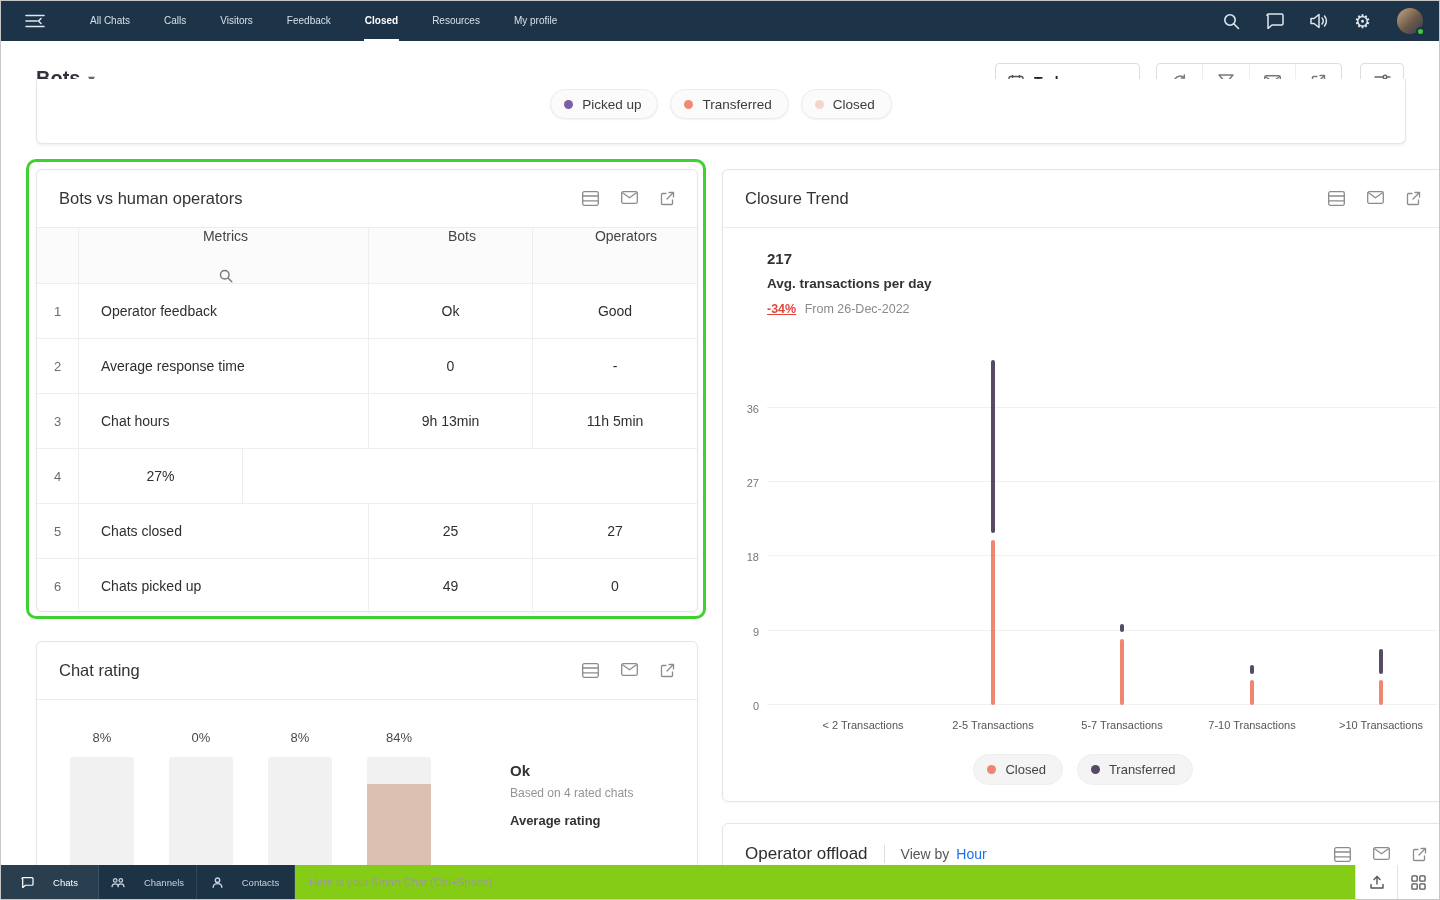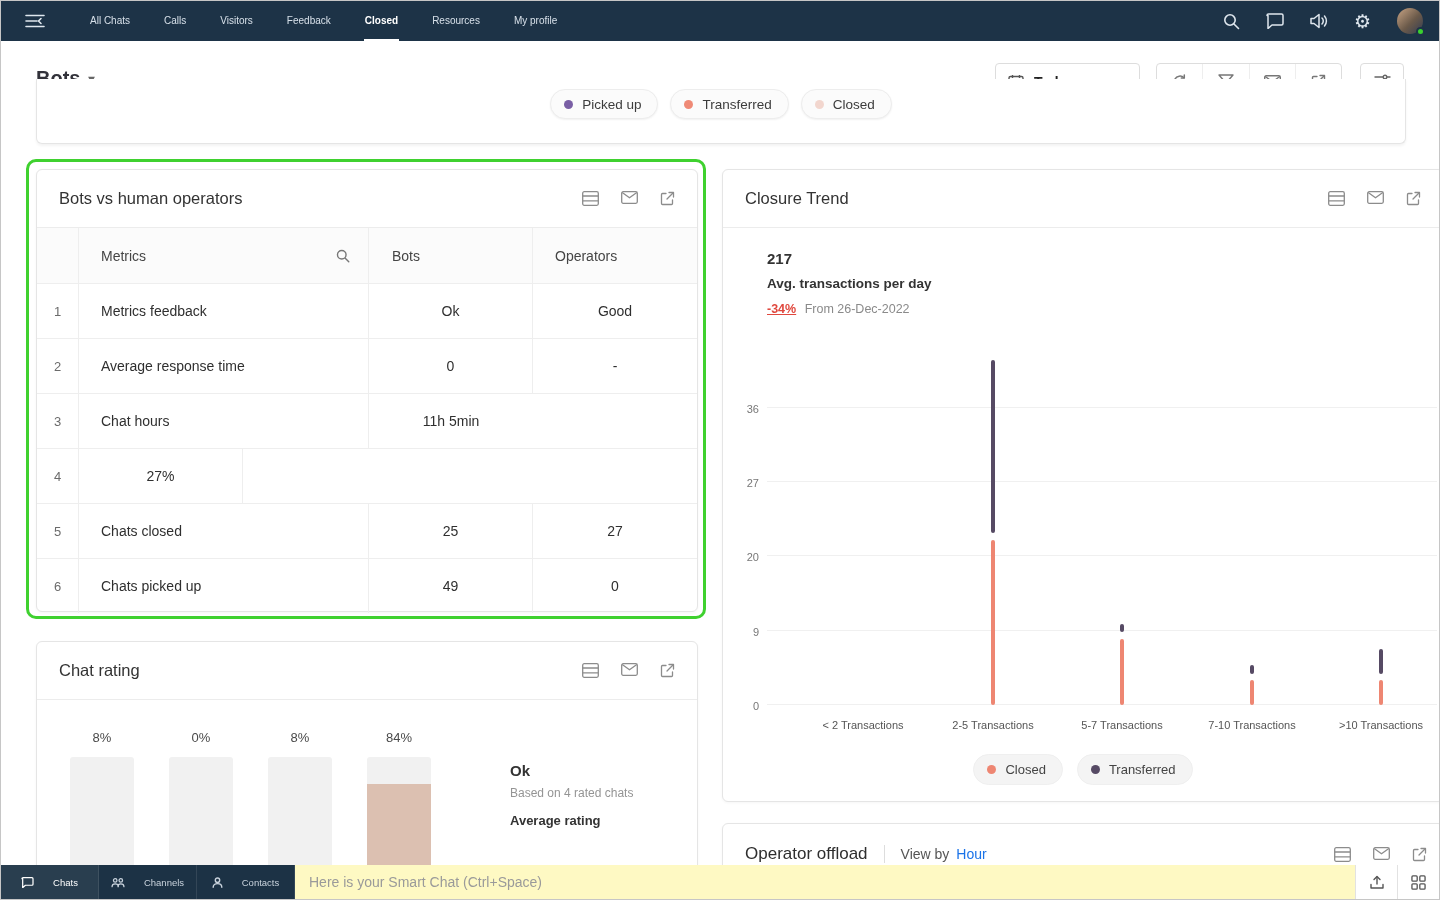--- a/index.html
+++ b/index.html
@@ -51,21 +51,21 @@
 
   
   .bots-card { left:35px; top:168px; width:662px; height:443px; z-index:3; }
   .tbl-row { display:flex; height:55px; }
   .tbl-head { background:#fbfbfb; }
   .tbl-row + .tbl-row { border-top:1px solid #eeeeee; }
   .c-num { width:42px; display:flex; align-items:center; justify-content:center; font-size:13px; color:#6b6b6b; border-right:1px solid #eee; }
   .c-metric { width:290px; display:flex; align-items:center; padding:0 18px 0 22px; font-size:14px; color:#2f2f2f; border-right:1px solid #eee; }
   .c-bots { width:164px; display:flex; align-items:center; justify-content:center; font-size:14px; color:#2f2f2f; border-right:1px solid #eee; }
   .c-ops { width:164px; display:flex; align-items:center; justify-content:center; font-size:14px; color:#2f2f2f; }
-  .tbl-head .c-metric, .tbl-head .c-bots, .tbl-head .c-ops { justify-content:flex-start; font-weight:500; color:#454545; padding-left:22px; }
+  .tbl-head .c-metric, .tbl-head .c-bots, .tbl-head .c-ops { justify-content:flex-start; font-weight:500; color:#454545; padding-left:22px;flex-direction:column; }
   .tbl-head .c-metric { justify-content:space-between; }
   .tbl-head .c-bots { padding-left:23px; }
 
   
   .rating-card { left:35px; top:640px; width:662px; height:310px; }
   .rating-body { position:relative; height:250px; }
   .rating-track { position:absolute; top:57px; width:64px; height:170px; background:#f1f1f1; border-radius:3px 3px 0 0; overflow:hidden; }
   .rating-fill { position:absolute; bottom:0; left:0; right:0; background:#dcc0b1; }
   .rating-label { position:absolute; top:30px; width:64px; text-align:center; font-size:13px; color:#4a4a4a; }
   .rating-summary { position:absolute; left:473px; top:62px; }
@@ -96,21 +96,21 @@
   .off-sep { width:1px; height:18px; background:#ddd; margin:0 16px; }
   .off-viewby { font-size:14px; color:#555; }
   .off-link { font-size:14px; color:#1a73e8; margin-left:7px; cursor:pointer; }
   .off-header .card-icons { margin-left:auto; }
 
   
   .footer { position:absolute; left:0; bottom:0; width:100%; height:34px; background:#1c3245; display:flex; align-items:stretch; z-index:30; }
   .f-tab { width:98px; display:flex; align-items:center; justify-content:center; gap:19px; color:#c9d3dd; border-right:1px solid rgba(255,255,255,0.10); cursor:pointer; }
   .f-tab.active { background:rgba(255,255,255,0.06); color:#fff; }
   .f-tab .f-lbl { font-size:9.5px; }
-  .f-input { flex:1; border:none; outline:none; background:#fef9c3; font-size:14px; color:#333; padding:0 14px; font-family:"Liberation Sans", sans-serif; }
+  .f-input { flex:1; border:none; outline:none; background:#84cc16; font-size:11px; color:#333; padding:0 14px; font-family:"Liberation Sans", sans-serif; }
   .f-input::placeholder { color:#9a9a9a; }
   .f-btn { width:42px; background:#fff; border-left:1px solid #e2e2e2; display:flex; align-items:center; justify-content:center; color:#555; cursor:pointer; }
 
   svg { display:block; }
 </style>
 </head>
 <body>
 
 <div id="app">
 
@@ -288,33 +288,34 @@
                 <circle cx="7" cy="7" r="5.2"></circle>
                 <path d="M11.2 11.2L15.5 15.5"></path>
               </svg>
             </span>
         </div>
         <div class="c-bots">Bots</div>
         <div class="c-ops">Operators</div>
       </div>
       <div class="tbl-row">
         <div class="c-num">1</div>
-        <div class="c-metric">Metrics feedback</div>
+        <div class="c-metric">Operator feedback</div>
         <div class="c-bots">Ok</div>
         <div class="c-ops">Good</div>
       </div>
       <div class="tbl-row">
         <div class="c-num">2</div>
         <div class="c-metric">Average response time</div>
         <div class="c-bots">0</div>
         <div class="c-ops">-</div>
       </div>
       <div class="tbl-row">
         <div class="c-num">3</div>
         <div class="c-metric">Chat hours</div>
+        <div class="c-bots">9h 13min</div>
         <div class="c-ops">11h 5min</div>
       </div>
       <div class="tbl-row">
         <div class="c-num">4</div>
         <div class="c-bots">27%</div>
       </div>
       <div class="tbl-row">
         <div class="c-num">5</div>
         <div class="c-metric">Chats closed</div>
         <div class="c-bots">25</div>
@@ -419,21 +420,21 @@
         <span class="delta">-34%</span>
         <span class="delta-cap">From 26-Dec-2022</span>
       </div>
     </div>
     <div class="closure-plot">
         <div class="gridline" style="bottom: 0px;"></div>
         <div class="ytick" style="bottom: -7px;">0</div>
         <div class="gridline" style="bottom: 74.3571px;"></div>
         <div class="ytick" style="bottom: 67.3571px;">9</div>
         <div class="gridline" style="bottom: 148.714px;"></div>
-        <div class="ytick" style="bottom: 141.714px;">20</div>
+        <div class="ytick" style="bottom: 141.714px;">18</div>
         <div class="gridline" style="bottom: 223.071px;"></div>
         <div class="ytick" style="bottom: 216.071px;">27</div>
         <div class="gridline" style="bottom: 297.429px;"></div>
         <div class="ytick" style="bottom: 290.429px;">36</div>
         <div class="xcat" style="left: 31px;">&lt; 2 Transactions</div>
         <div class="vbar" style="left: 224px; bottom: 0px; height: 165.238px; background: rgb(238, 134, 114);"></div>
         <div class="vbar" style="left: 224px; bottom: 171.848px; height: 173.5px; background: rgb(86, 74, 100);"></div>
         <div class="xcat" style="left: 161px;">2-5 Transactions</div>
         <div class="vbar" style="left: 353px; bottom: 0px; height: 66.0952px; background: rgb(238, 134, 114);"></div>
         <div class="vbar" style="left: 353px; bottom: 72.7048px; height: 8.2619px; background: rgb(86, 74, 100);"></div>

